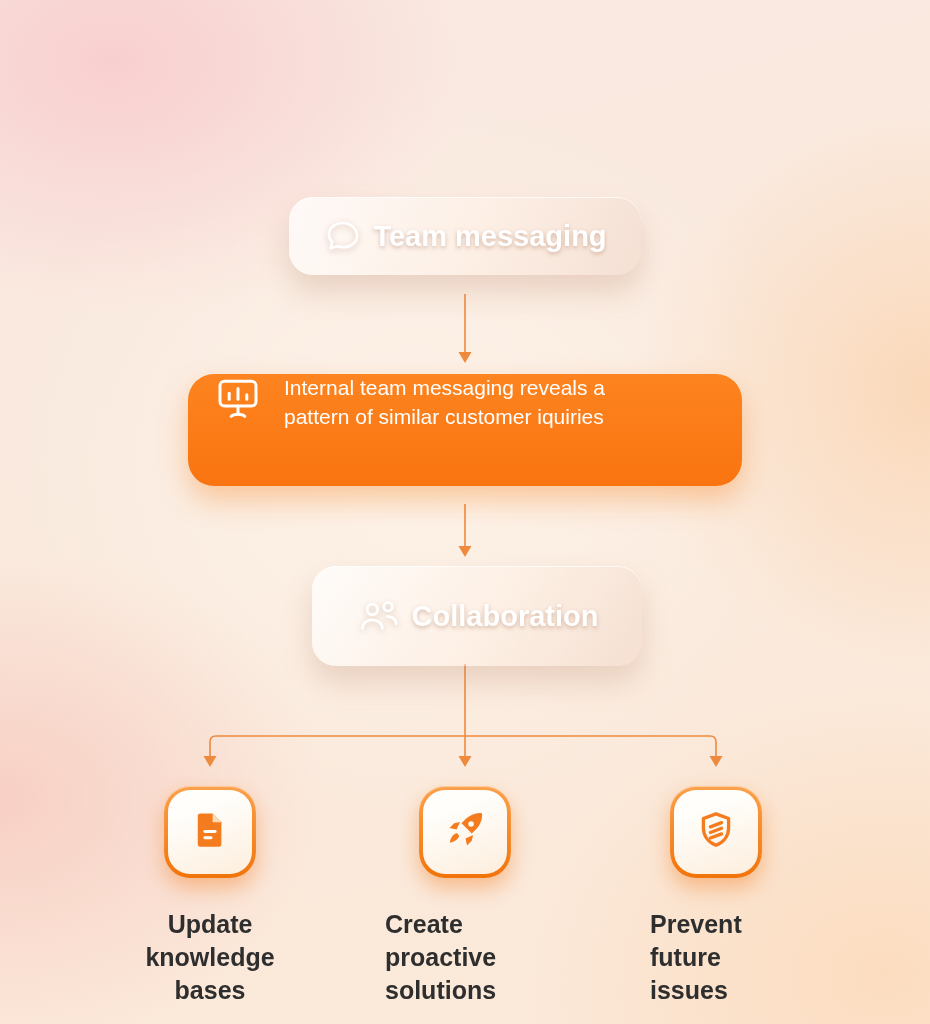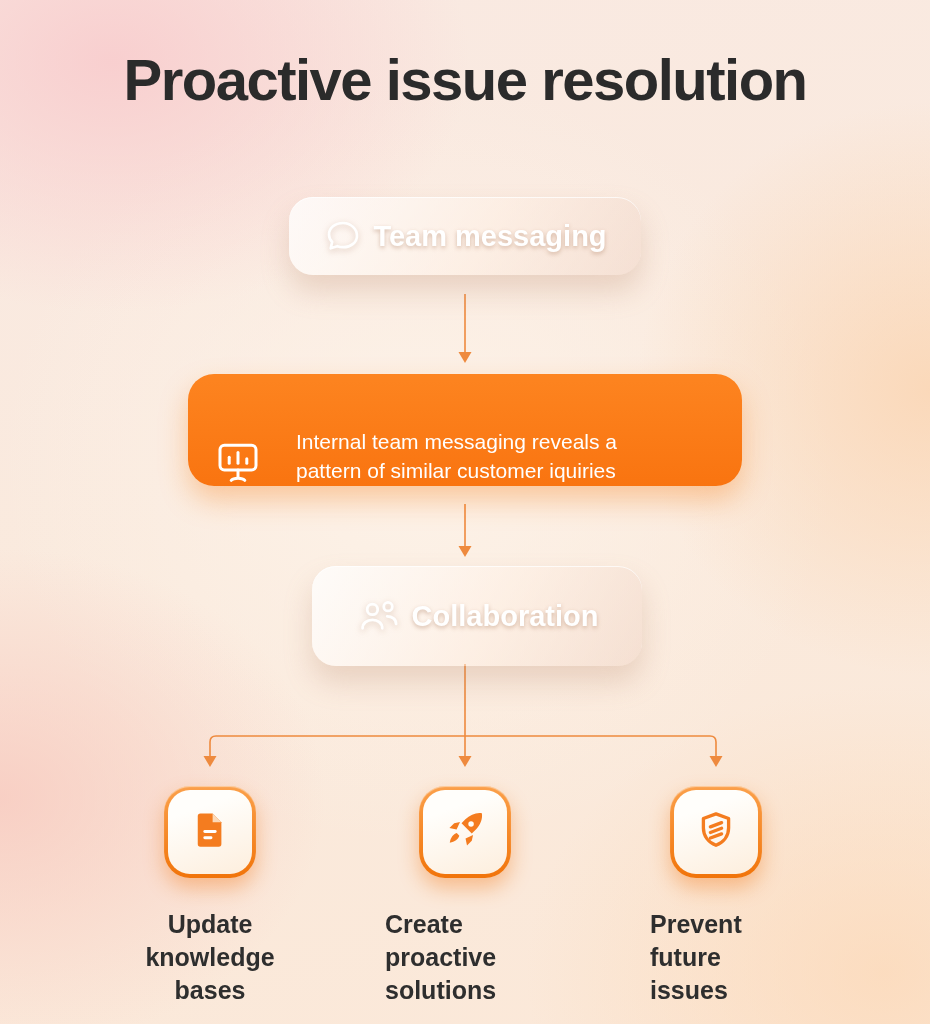--- a/index.html
+++ b/index.html
@@ -41,21 +41,21 @@
   }
   .pill-icon { display: flex; align-items: center; filter: drop-shadow(0 2px 3px rgba(167,118,88,0.35)); }
 
   .orange-box {
     position: absolute; z-index: 2;
     left: 188px; top: 374px; width: 554px; height: 112px;
     box-sizing: border-box;
     border-radius: 26px;
     background: linear-gradient(180deg, #fd8420 0%, #f97410 100%);
     box-shadow: 0 14px 28px rgba(247,122,21,0.35);
-    display: flex; align-items: flex-end; gap: 34px;
+    display: flex; align-items: flex-start; gap: 22px;
     padding: 0 26px;
   }
   .box-icon { display: flex; align-items: center; flex: 0 0 auto; }
   .box-text {
     margin: 0; width: 372px;
     font-size: 21px; line-height: 1.38; color: #ffffff; font-weight: 400;
   }
 
   .card {
     position: absolute; z-index: 2;
@@ -96,21 +96,20 @@
     </g>
     <g fill="#ee8a3e">
       <path d="M458.5 352 L465 363 L471.5 352 Z"></path>
       <path d="M458.5 546 L465 557 L471.5 546 Z"></path>
       <path d="M203.5 756 L210 767 L216.5 756 Z"></path>
       <path d="M458.5 756 L465 767 L471.5 756 Z"></path>
       <path d="M709.5 756 L716 767 L722.5 756 Z"></path>
     </g>
   </svg>
 
-  <h1 class="title">Proactive issue resolution</h1>
 
   <div class="pill pill1">
     <span class="pill-icon">
       <svg width="40" height="40" viewBox="0 0 24 24" fill="none" stroke="#ffffff" stroke-width="1.6" stroke-linejoin="round">
         <path d="M12 4.2c-4.9 0-8.4 3-8.4 6.9 0 1.7.7 3.3 1.9 4.5L4.6 19.4l4-1.3c1 .4 2.2.6 3.4.6 4.9 0 8.4-3 8.4-6.9S16.9 4.2 12 4.2z"></path>
       </svg>
     </span>
     <span class="pill-label">Team messaging</span>
   </div>
 

